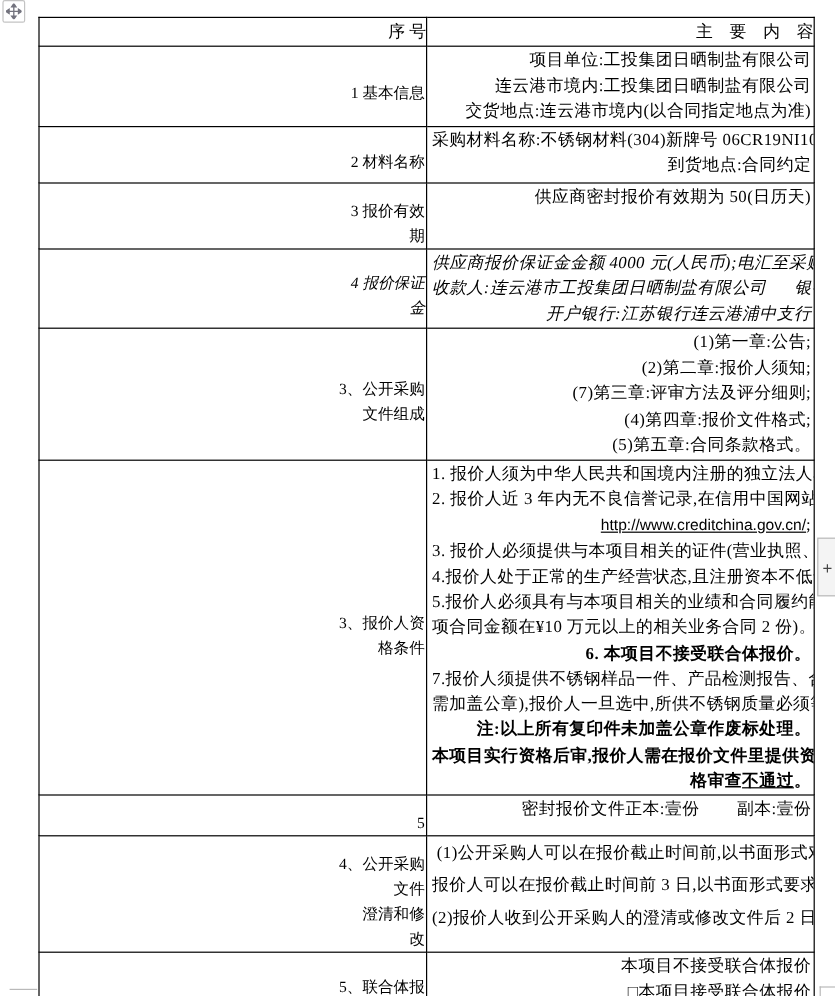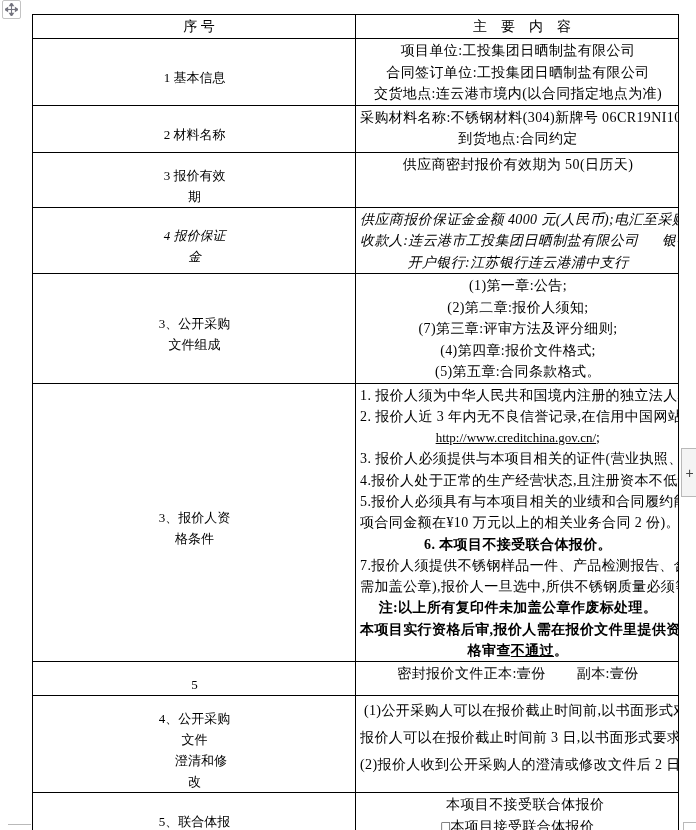--- a/index.html
+++ b/index.html
@@ -15,40 +15,40 @@
     background:#fff;border:1px solid #c3c3c3;border-radius:2px;
     display:flex;align-items:center;justify-content:center;box-sizing:border-box;
   }
   
   table.doc{
     position:absolute;left:32px;top:14px;
     border-collapse:collapse;table-layout:fixed;width:647px;
   }
   table.doc td,table.doc th{
     border:1px solid #000;box-sizing:border-box;
-    font-weight:normal;text-align:center;overflow:hidden;
+    font-weight:normal;text-align:right;overflow:hidden;
   }
   td.lbl{
     width:74px;vertical-align:middle;padding:12px 1px 0 2px;
     font-size:13px;line-height:21px;white-space:pre;letter-spacing:0;
   }
   td.cnt{
     width:573px;vertical-align:top;padding:1px 2px 0 4px;
     font-size:14px;letter-spacing:0.4px;white-space:pre;
   }
   .line{line-height:21.5px;}
   tr.r5 .line{line-height:21.3px;}
   tr.r7 .line{line-height:27px;}
   th.h1,th.h2{
     height:24px;font-size:14px;vertical-align:middle;padding:0 0 0 10px;
     white-space:pre;
   }
   .b{font-weight:bold;}
   .u{text-decoration:underline;}
-  .m{font-family:Liberation Serif, serif;font-size:13px;letter-spacing:0;}
+  .m{font-family:Liberation Sans, sans-serif;font-size:13px;letter-spacing:0;}
   
   .plus-btn{
     position:absolute;left:681px;top:448px;width:17px;height:49px;
     background:#f4f4f4;border:1px solid #b9b9b9;box-sizing:border-box;
     display:flex;align-items:center;justify-content:center;
     font-family:"Liberation Sans","DejaVu Sans",sans-serif;
     font-size:14px;color:#444;
   }
   
   .mark{position:absolute;background:#b9b9b9;}
@@ -77,21 +77,21 @@
 <table class="doc">
   <thead>
     <tr>
       <th class="h1">序 号</th>
       <th class="h2">主　要　内　容</th>
     </tr>
   </thead>
   <tbody id="tbody">
       <tr class="r0" style="height: 65px;">
         <td class="lbl">1 基本信息</td>
-        <td class="cnt"><div class="line"><span>项目单位:工投集团日晒制盐有限公司</span></div><div class="line"><span>合同签订单位:工投集团日晒制盐有限公司</span></div><div class="line"><span>交货地点:连云港市境内(以合同指定地点为准)</span></div></td>
+        <td class="cnt"><div class="line"><span>项目单位:工投集团日晒制盐有限公司</span></div><div class="line"><span>连云港市境内:工投集团日晒制盐有限公司</span></div><div class="line"><span>交货地点:连云港市境内(以合同指定地点为准)</span></div></td>
       </tr>
       <tr class="r1" style="height: 47px;">
         <td class="lbl">2 材料名称</td>
         <td class="cnt"><div class="line"><span>采购材料名称:不锈钢材料(304)新牌号 06CR19NI10;旧牌号 0CR18NI9</span></div><div class="line"><span>到货地点:合同约定</span></div></td>
       </tr>
       <tr class="r2" style="height: 51px;">
         <td class="lbl">3 报价有效
 期</td>
         <td class="cnt"><div class="line"><span>供应商密封报价有效期为 50(日历天)</span></div></td>
       </tr>

